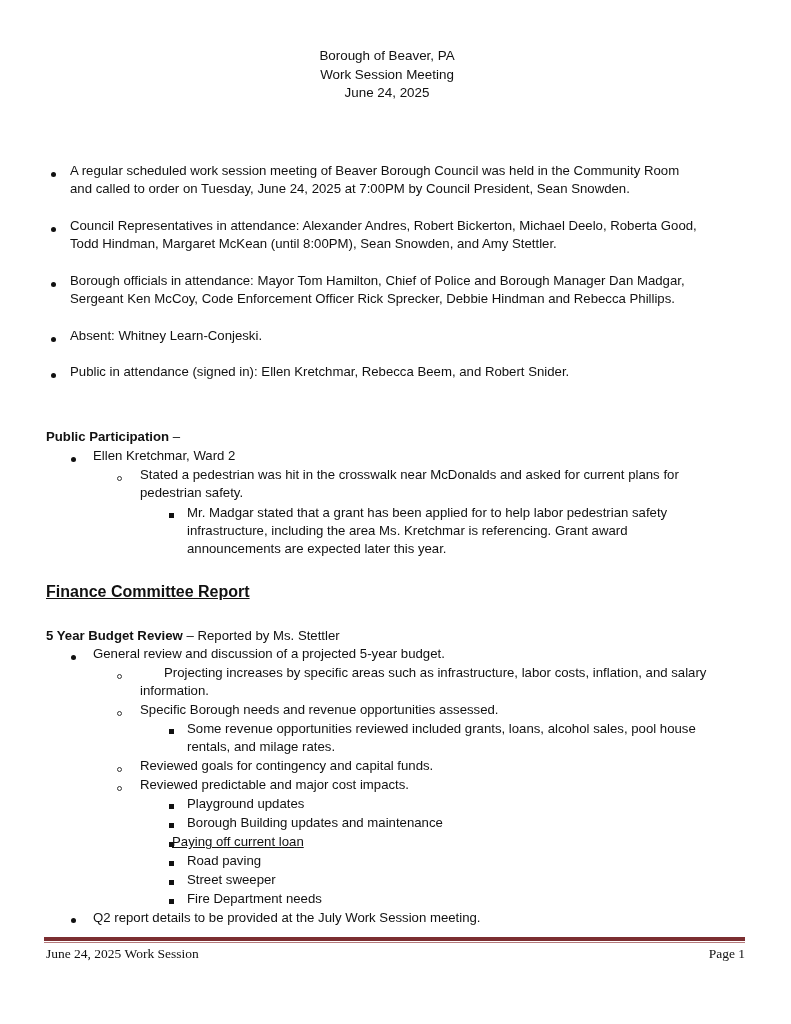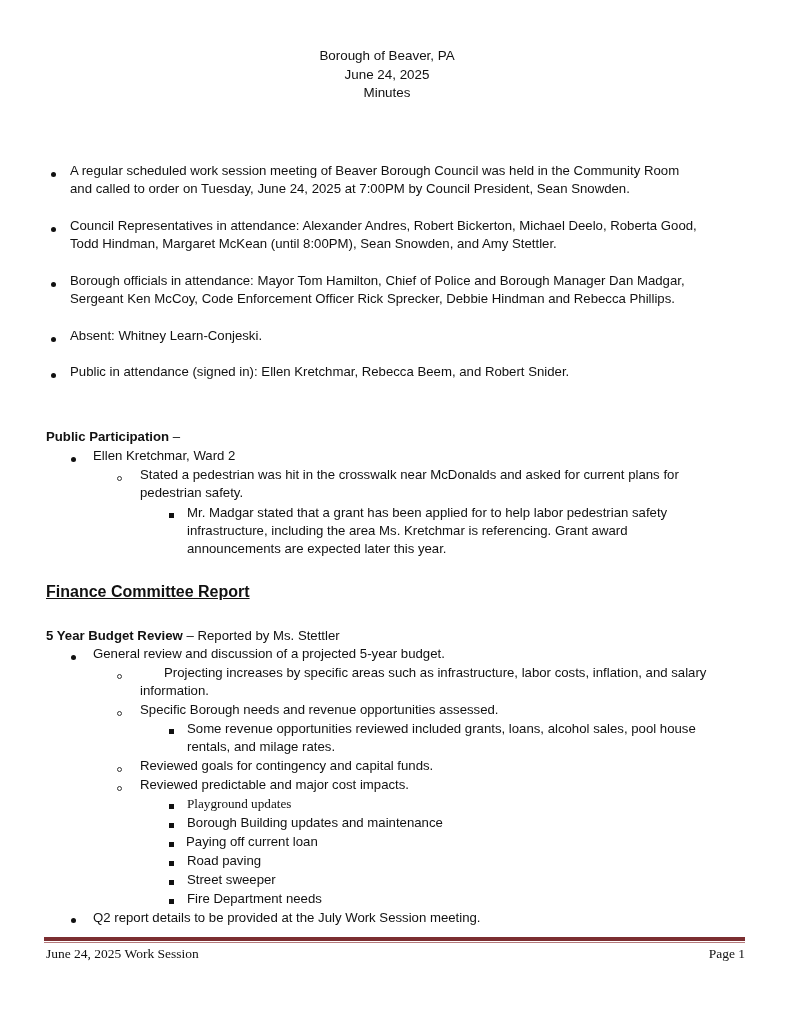--- a/index.html
+++ b/index.html
@@ -17,22 +17,22 @@
   .footer-rule-thin { position: absolute; left: 44px; width: 701px; top: 942px; height: 1px; background: #b57a7c; }
   .footer-text { position: absolute; top: 946px; font-family: "Liberation Serif", serif; font-size: 13.5px; }
 </style>
 </head>
 <body>
 
 <div class="page">
 
   <div class="title-block">
     <div>Borough of Beaver, PA</div>
+    <div>Work Session Meeting</div>
     <div>June 24, 2025</div>
-    <div>Minutes</div>
   </div>
 
   <div>
     <span class="bullet-dot" style="left:51px; top:172px;"></span>
     <div class="line" style="left:70px; top:162px;">A regular scheduled work session meeting of Beaver Borough Council was held in the Community Room</div>
     <div class="line" style="left:70px; top:180px;">and called to order on Tuesday, June 24, 2025 at 7:00PM by Council President, Sean Snowden.</div>
 
     <span class="bullet-dot" style="left:51px; top:227px;"></span>
     <div class="line" style="left:70px; top:217px;">Council Representatives in attendance: Alexander Andres, Robert Bickerton, Michael Deelo, Roberta Good,</div>
     <div class="line" style="left:70px; top:235px;">Todd Hindman, Margaret McKean (until 8:00PM), Sean Snowden, and Amy Stettler.</div>
@@ -86,27 +86,27 @@
     <div class="line" style="left:187px; top:720px;">Some revenue opportunities reviewed included grants, loans, alcohol sales, pool house</div>
     <div class="line" style="left:187px; top:738px;">rentals, and milage rates.</div>
 
     <span class="bullet-circle" style="left:117px; top:767px;"></span>
     <div class="line" style="left:140px; top:757px;">Reviewed goals for contingency and capital funds.</div>
 
     <span class="bullet-circle" style="left:117px; top:786px;"></span>
     <div class="line" style="left:140px; top:776px;">Reviewed predictable and major cost impacts.</div>
 
     <span class="bullet-square" style="left:169px; top:804px;"></span>
-    <div class="line" style="left:187px; top:795px;font-family:Liberation Serif, serif;">Playground updates</div>
+    <div class="line" style="left:187px; top:795px;">Playground updates</div>
 
     <span class="bullet-square" style="left:169px; top:823px;"></span>
     <div class="line" style="left:187px; top:814px;">Borough Building updates and maintenance</div>
 
     <span class="bullet-square" style="left:169px; top:842px;"></span>
-    <div class="line" style="left:186px; top:833px;">Paying off current loan</div>
+    <div class="line" style="left:172px; top:833px;text-decoration:underline;">Paying off current loan</div>
 
     <span class="bullet-square" style="left:169px; top:861px;"></span>
     <div class="line" style="left:187px; top:852px;">Road paving</div>
 
     <span class="bullet-square" style="left:169px; top:880px;"></span>
     <div class="line" style="left:187px; top:871px;">Street sweeper</div>
 
     <span class="bullet-square" style="left:169px; top:899px;"></span>
     <div class="line" style="left:187px; top:890px;">Fire Department needs</div>
 

